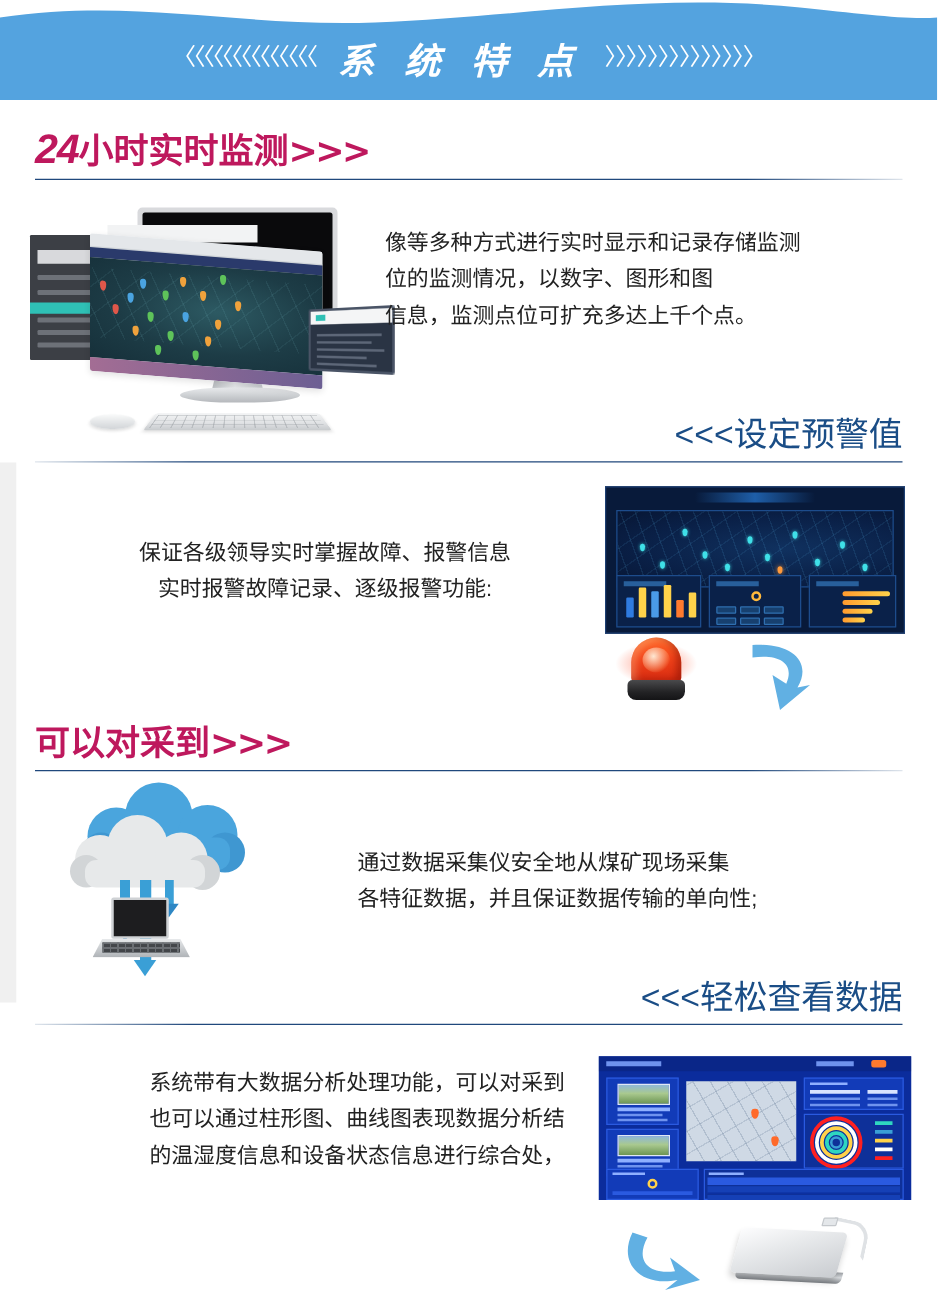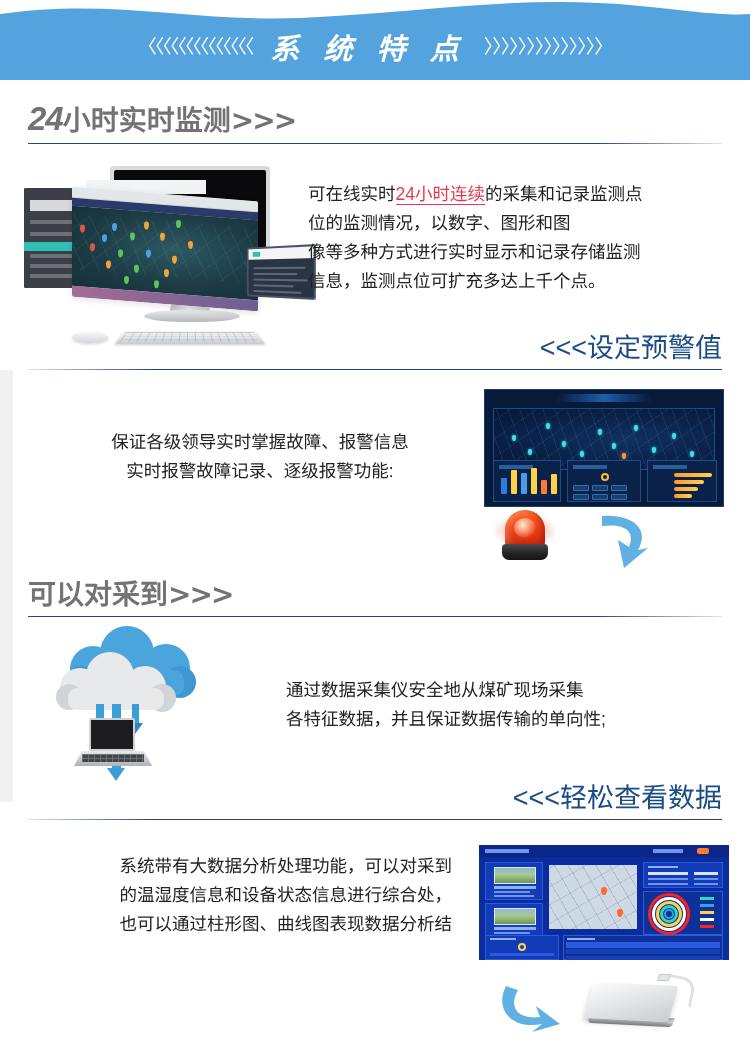--- a/index.html
+++ b/index.html
@@ -67,21 +67,21 @@
     letter-spacing: 7px;
     white-space: nowrap;
     font-family: "DejaVu Sans", "Liberation Sans", sans-serif;
   }
 
   
   .sec-heading {
     position: absolute;
     font-size: 28px;
     font-weight: bold;
-    color: #737373;
+    color: #be185d;
     white-space: nowrap;
     letter-spacing: 0px;
   }
   .sec-heading .num {
     font-size: 33px;
     font-weight: bold;
     font-style: italic;
     letter-spacing: -1px;
   }
   .sec-heading .arrows {
@@ -556,23 +556,22 @@
       <div class="cs-lap-line" style="top:31px; width:58px;"></div>
       <div class="cs-lap-line" style="top:37px; width:44px;"></div>
       <div class="cs-lap-line" style="top:43px; width:52px;"></div>
     </div>
 
     <div class="cs-keyboard"></div>
     <div class="cs-mouse"></div>
   </div>
 
   <div class="para" style="left:308px; top:180px;">
-    <div><span>可在线实时</span><span class="hl">24小时连续</span><span>的采集和记录监测点</span></div>
+    <div>像等多种方式进行实时显示和记录存储监测</div>
     <div>位的监测情况，以数字、图形和图</div>
-    <div>像等多种方式进行实时显示和记录存储监测</div>
     <div>信息，监测点位可扩充多达上千个点。</div>
   </div>
 
   <div class="tagline" style="right:28px; top:326px;">&lt;&lt;&lt;设定预警值</div>
   <div class="rule right" style="left:28px; top:369px; width:694px;"></div>
 
   <div class="para center" style="left:60px; top:428px; width:400px;">
     <div>保证各级领导实时掌握故障、报警信息</div>
     <div>实时报警故障记录、逐级报警功能:</div>
   </div>
@@ -678,22 +677,22 @@
   <div class="para" style="left:286px; top:676px;">
     <div>通过数据采集仪安全地从煤矿现场采集</div>
     <div>各特征数据，并且保证数据传输的单向性;</div>
   </div>
 
   <div class="tagline" style="right:28px; top:776px;">&lt;&lt;&lt;轻松查看数据</div>
   <div class="rule right" style="left:28px; top:819px; width:694px;"></div>
 
   <div class="para right" style="left:22px; top:852px; width:430px;">
     <div>系统带有大数据分析处理功能，可以对采到</div>
+    <div>也可以通过柱形图、曲线图表现数据分析结</div>
     <div>的温湿度信息和设备状态信息进行综合处，</div>
-    <div>也可以通过柱形图、曲线图表现数据分析结</div>
   </div>
 
   <div class="art dash4" style="left:479px; top:845px; width:250px; height:115px;">
     <div class="dash4-top"></div>
     <div style="position:absolute;left:6px;top:4px;width:44px;height:4px;background:#6f93ee;"></div>
     <div style="position:absolute;right:46px;top:4px;width:30px;height:4px;background:#6f93ee;"></div>
     <div style="position:absolute;right:20px;top:3px;width:12px;height:6px;background:#ff7a2e;border-radius:2px;"></div>
 
     <div class="d4card" style="left:6px; top:17px; width:58px; height:38px;">
       <div class="d4photo" style="left:8px; top:4px; width:42px; height:17px;"></div>

